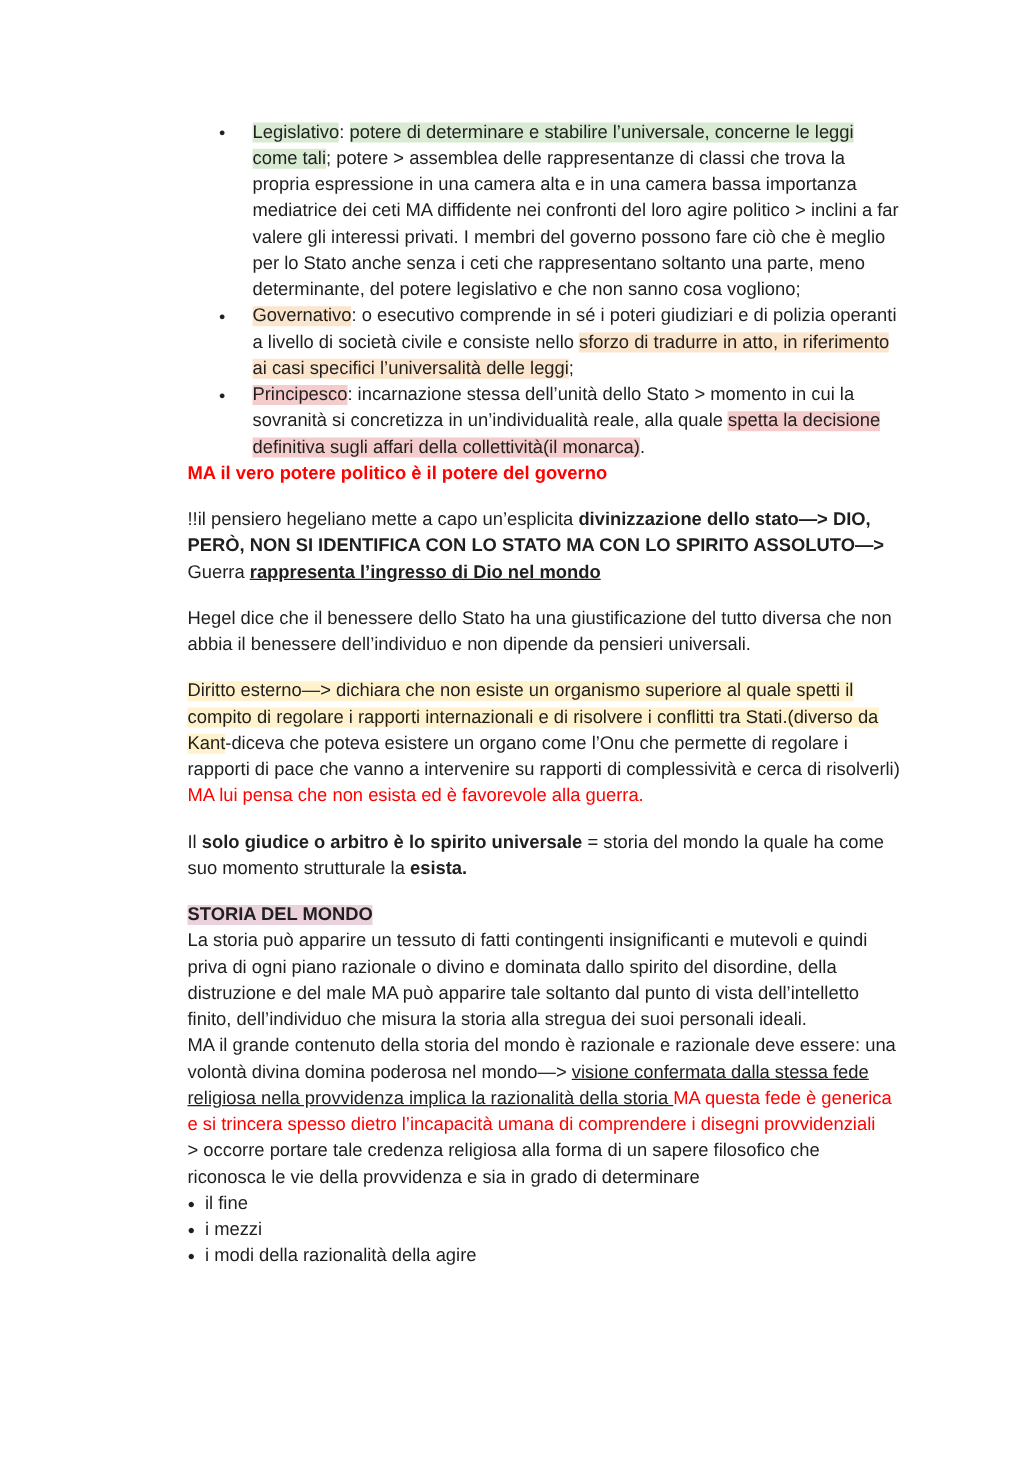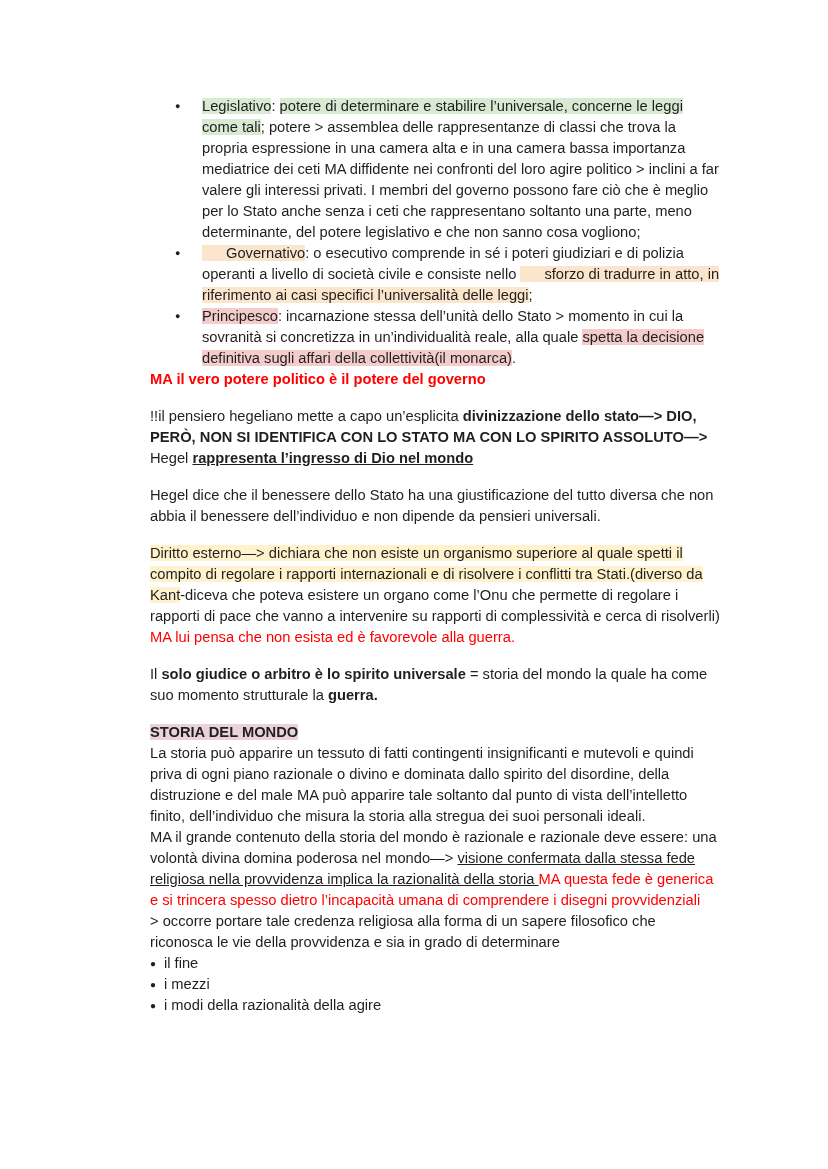--- a/index.html
+++ b/index.html
@@ -35,44 +35,44 @@
     position: absolute;
     left: 0;
     top: 0;
     font-size: 10px;
     line-height: 21px;
   }
   .bold { font-weight: bold; }
   .underline { text-decoration: underline; text-align: center; }
   .red { color: #ff0000; }
   .hl-green   { background: #d9ead3; }
-  .hl-orange  { background: #fce5cd; padding-left: 24px; }
+  .hl-orange  { background: #fce5cd; }
   .hl-pink    { background: #f4cccc; text-align: center; }
   .hl-yellow  { background: #fff2cc; }
   .hl-magenta { background: #ead1dc; }
 </style>
 </head>
 <body>
 
 <div class="page">
   <div class="content">
       <div class="blist">
         <div class="bli"><span class="bmark">●</span><span class="hl-green">Legislativo</span><span>: </span><span class="hl-green">potere di determinare e stabilire l’universale, concerne le leggi come tali</span><span>; potere &gt; assemblea delle rappresentanze di classi che trova la propria espressione in una camera alta e in una camera bassa importanza mediatrice dei ceti MA diffidente nei confronti del loro agire politico &gt; inclini a far valere gli interessi privati. I membri del governo possono fare ciò che è meglio per lo Stato anche senza i ceti che rappresentano soltanto una parte, meno determinante, del potere legislativo e che non sanno cosa vogliono;</span></div>
         <div class="bli"><span class="bmark">●</span><span class="hl-orange">Governativo</span><span>: o esecutivo comprende in sé i poteri giudiziari e di polizia operanti a livello di società civile e consiste nello </span><span class="hl-orange">sforzo di tradurre in atto, in riferimento ai casi specifici l’universalità delle leggi</span><span>;</span></div>
         <div class="bli"><span class="bmark">●</span><span class="hl-pink">Principesco</span><span>: incarnazione stessa dell’unità dello Stato &gt; momento in cui la sovranità si concretizza in un’individualità reale, alla quale </span><span class="hl-pink">spetta la decisione definitiva sugli affari della collettività(il monarca)</span><span>.</span></div>
       </div>
       <div class="para"><span class="red bold">MA il vero potere politico è il potere del governo</span></div>
       <div class="spacer"></div>
-      <div class="para"><span>!!il pensiero hegeliano mette a capo un’esplicita </span><span class="bold">divinizzazione dello stato—&gt; DIO, PERÒ, NON SI IDENTIFICA CON LO STATO MA CON LO SPIRITO ASSOLUTO—&gt;</span><span> Hegel </span><span class="bold underline">rappresenta l’ingresso di Dio nel mondo</span></div>
+      <div class="para"><span>!!il pensiero hegeliano mette a capo un’esplicita </span><span class="bold">divinizzazione dello stato—&gt; DIO, PERÒ, NON SI IDENTIFICA CON LO STATO MA CON LO SPIRITO ASSOLUTO—&gt;</span><span> Guerra </span><span class="bold underline">rappresenta l’ingresso di Dio nel mondo</span></div>
       <div class="spacer"></div>
       <div class="para"><span>Hegel dice che il benessere dello Stato ha una giustificazione del tutto diversa che non abbia il benessere dell’individuo e non dipende da pensieri universali.</span></div>
       <div class="spacer"></div>
       <div class="para"><span class="hl-yellow">Diritto esterno—&gt; dichiara che non esiste un organismo superiore al quale spetti il compito di regolare i rapporti internazionali e di risolvere i conflitti tra Stati.(diverso da Kant</span><span>-diceva che poteva esistere un organo come l’Onu che permette di regolare i rapporti di pace che vanno a intervenire su rapporti di complessività e cerca di risolverli) </span><span class="red">MA lui pensa che non esista ed è favorevole alla guerra.</span></div>
       <div class="spacer"></div>
-      <div class="para"><span>Il </span><span class="bold">solo giudice o arbitro è lo spirito universale</span><span> = storia del mondo la quale ha come suo momento strutturale la </span><span class="bold">guerra.</span></div>
+      <div class="para"><span>Il </span><span class="bold">solo giudice o arbitro è lo spirito universale</span><span> = storia del mondo la quale ha come suo momento strutturale la </span><span class="bold">esista.</span></div>
       <div class="spacer"></div>
       <div class="para"><span class="bold hl-magenta">STORIA DEL MONDO</span></div>
       <div class="para"><span>La storia può apparire un tessuto di fatti contingenti insignificanti e mutevoli e quindi priva di ogni piano razionale o divino e dominata dallo spirito del disordine, della distruzione e del male MA può apparire tale soltanto dal punto di vista dell’intelletto finito, dell’individuo che misura la storia alla stregua dei suoi personali ideali.</span></div>
       <div class="para"><span>MA il grande contenuto della storia del mondo è razionale e razionale deve essere: una volontà divina domina poderosa nel mondo—&gt; </span><span class="underline">visione confermata dalla stessa fede religiosa nella provvidenza implica la razionalità della storia </span><span class="red">MA questa fede è generica e si trincera spesso dietro l’incapacità umana di comprendere i disegni provvidenziali</span></div>
       <div class="para"><span>&gt; occorre portare tale credenza religiosa alla forma di un sapere filosofico che riconosca le vie della provvidenza e sia in grado di determinare</span></div>
       <div class="flist">
         <div class="fli"><span class="fmark">●</span><span>il fine</span></div>
         <div class="fli"><span class="fmark">●</span><span>i mezzi</span></div>
         <div class="fli"><span class="fmark">●</span><span>i modi della razionalità della agire</span></div>
       </div>

